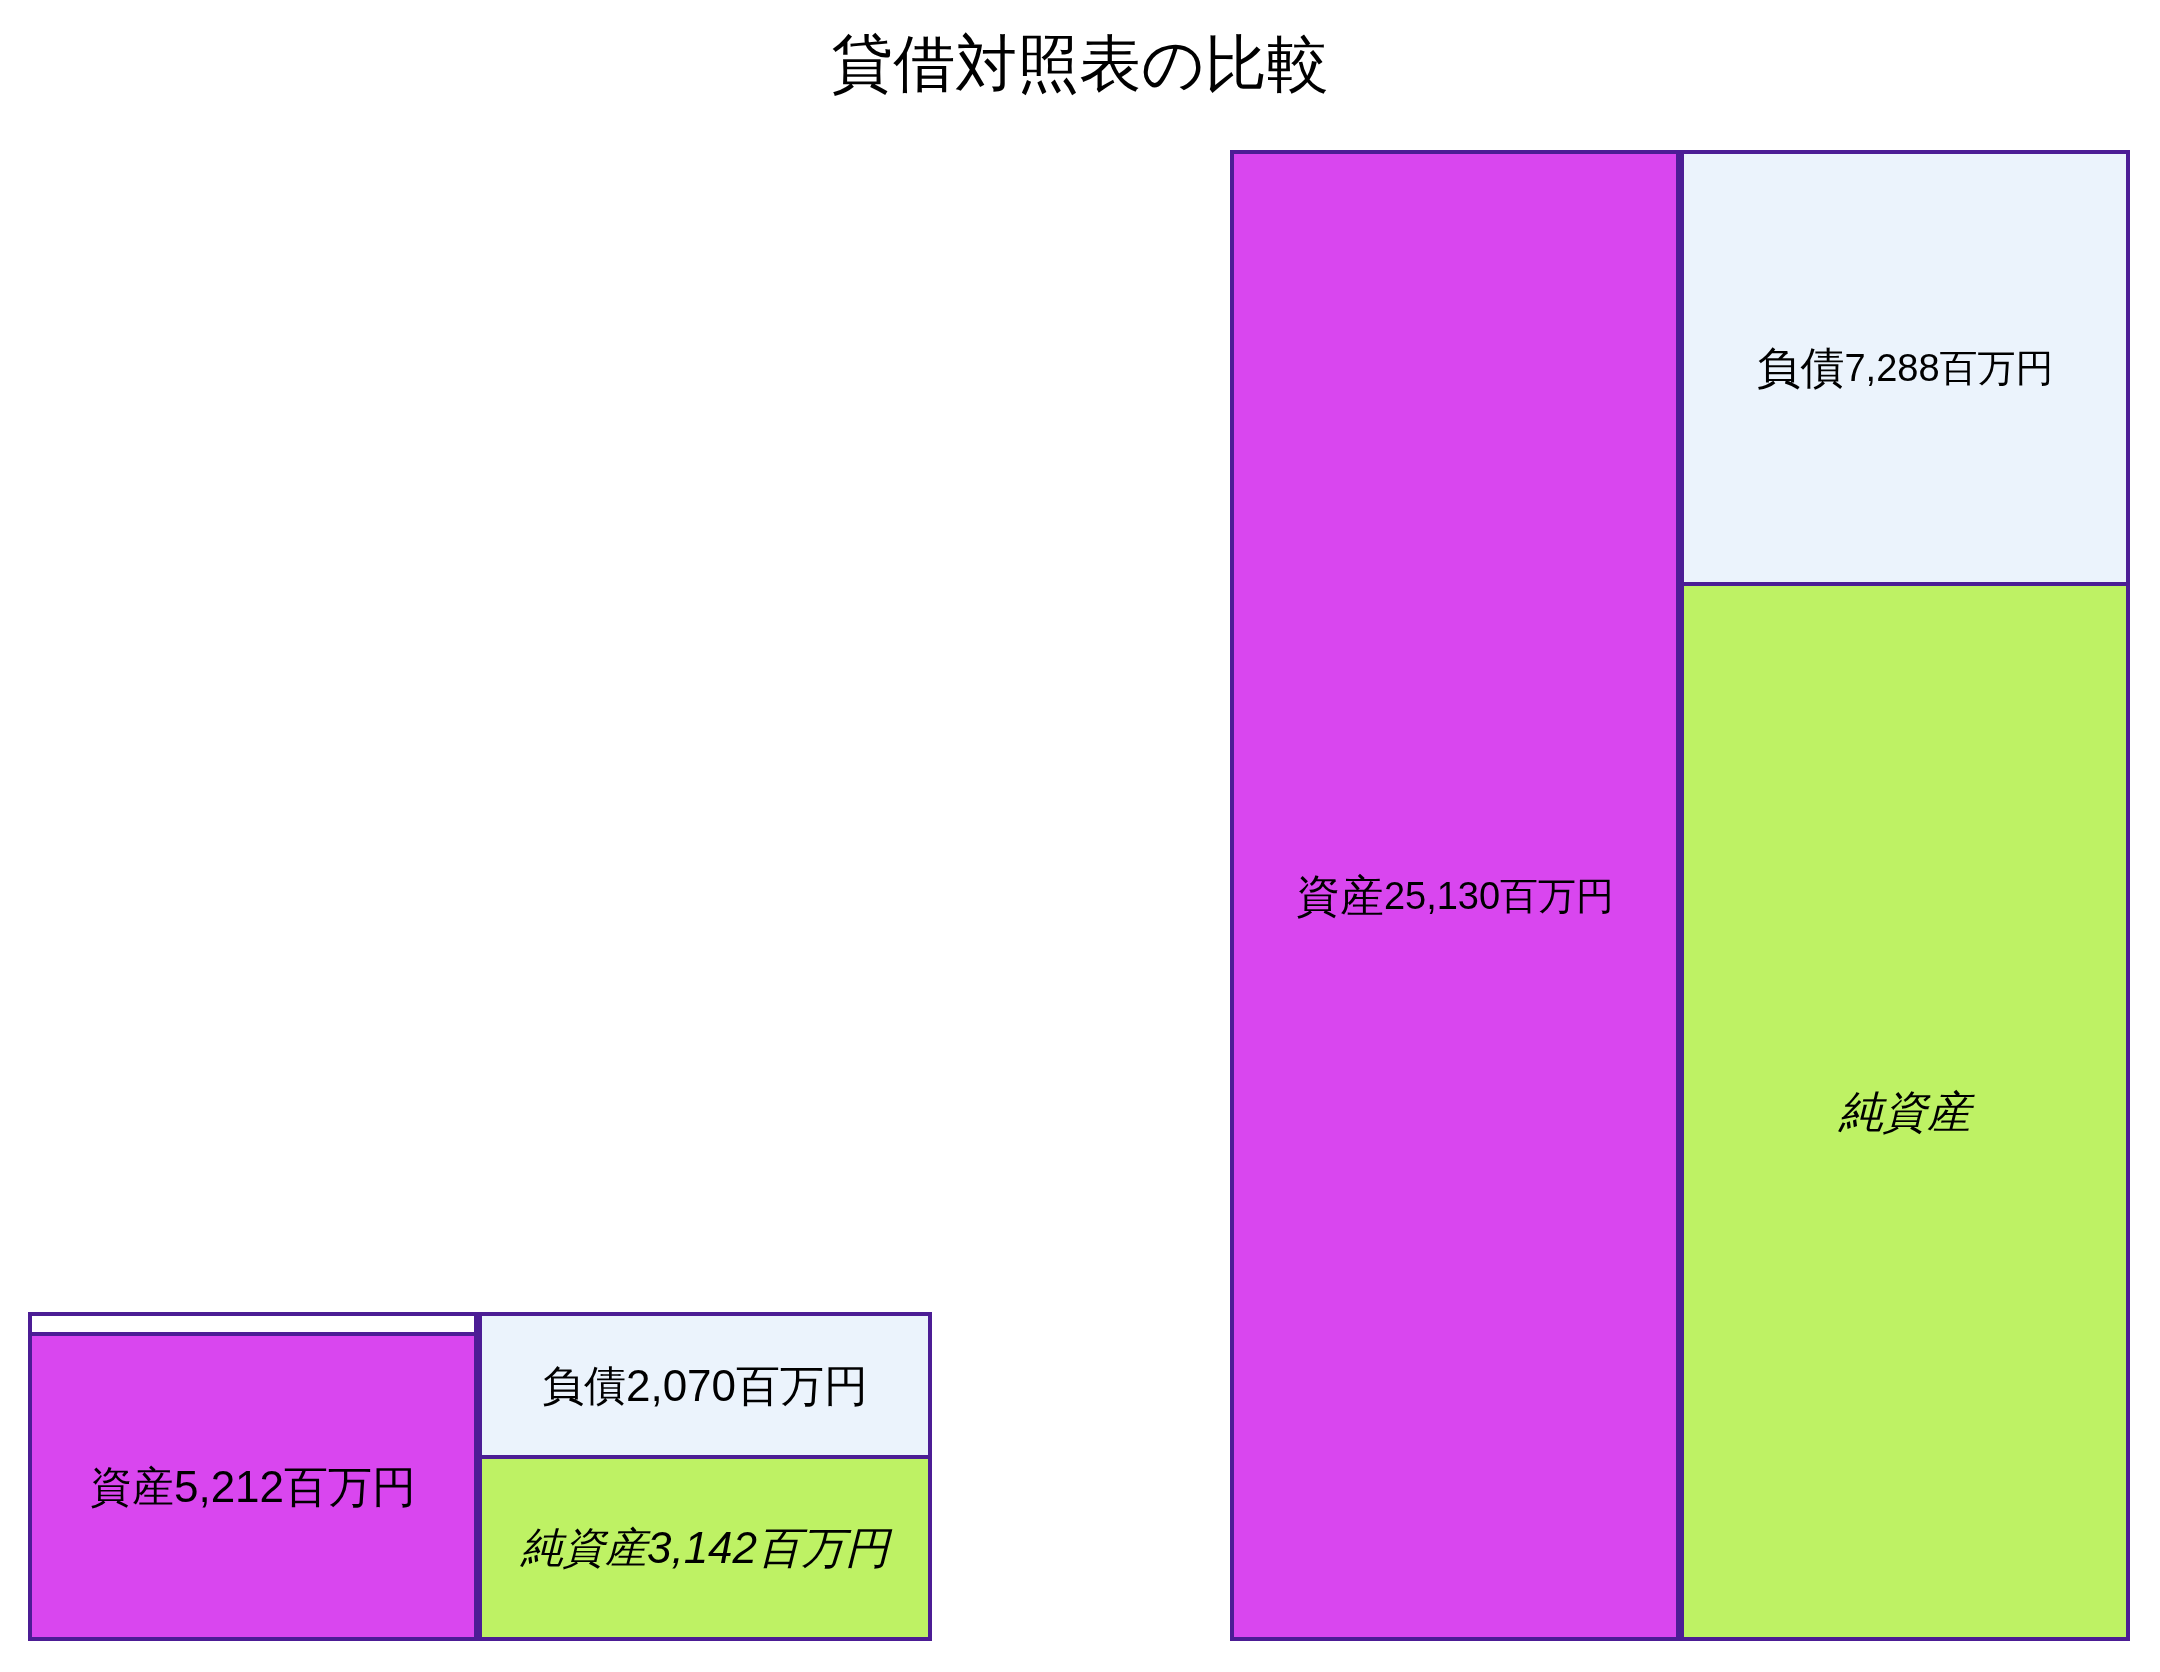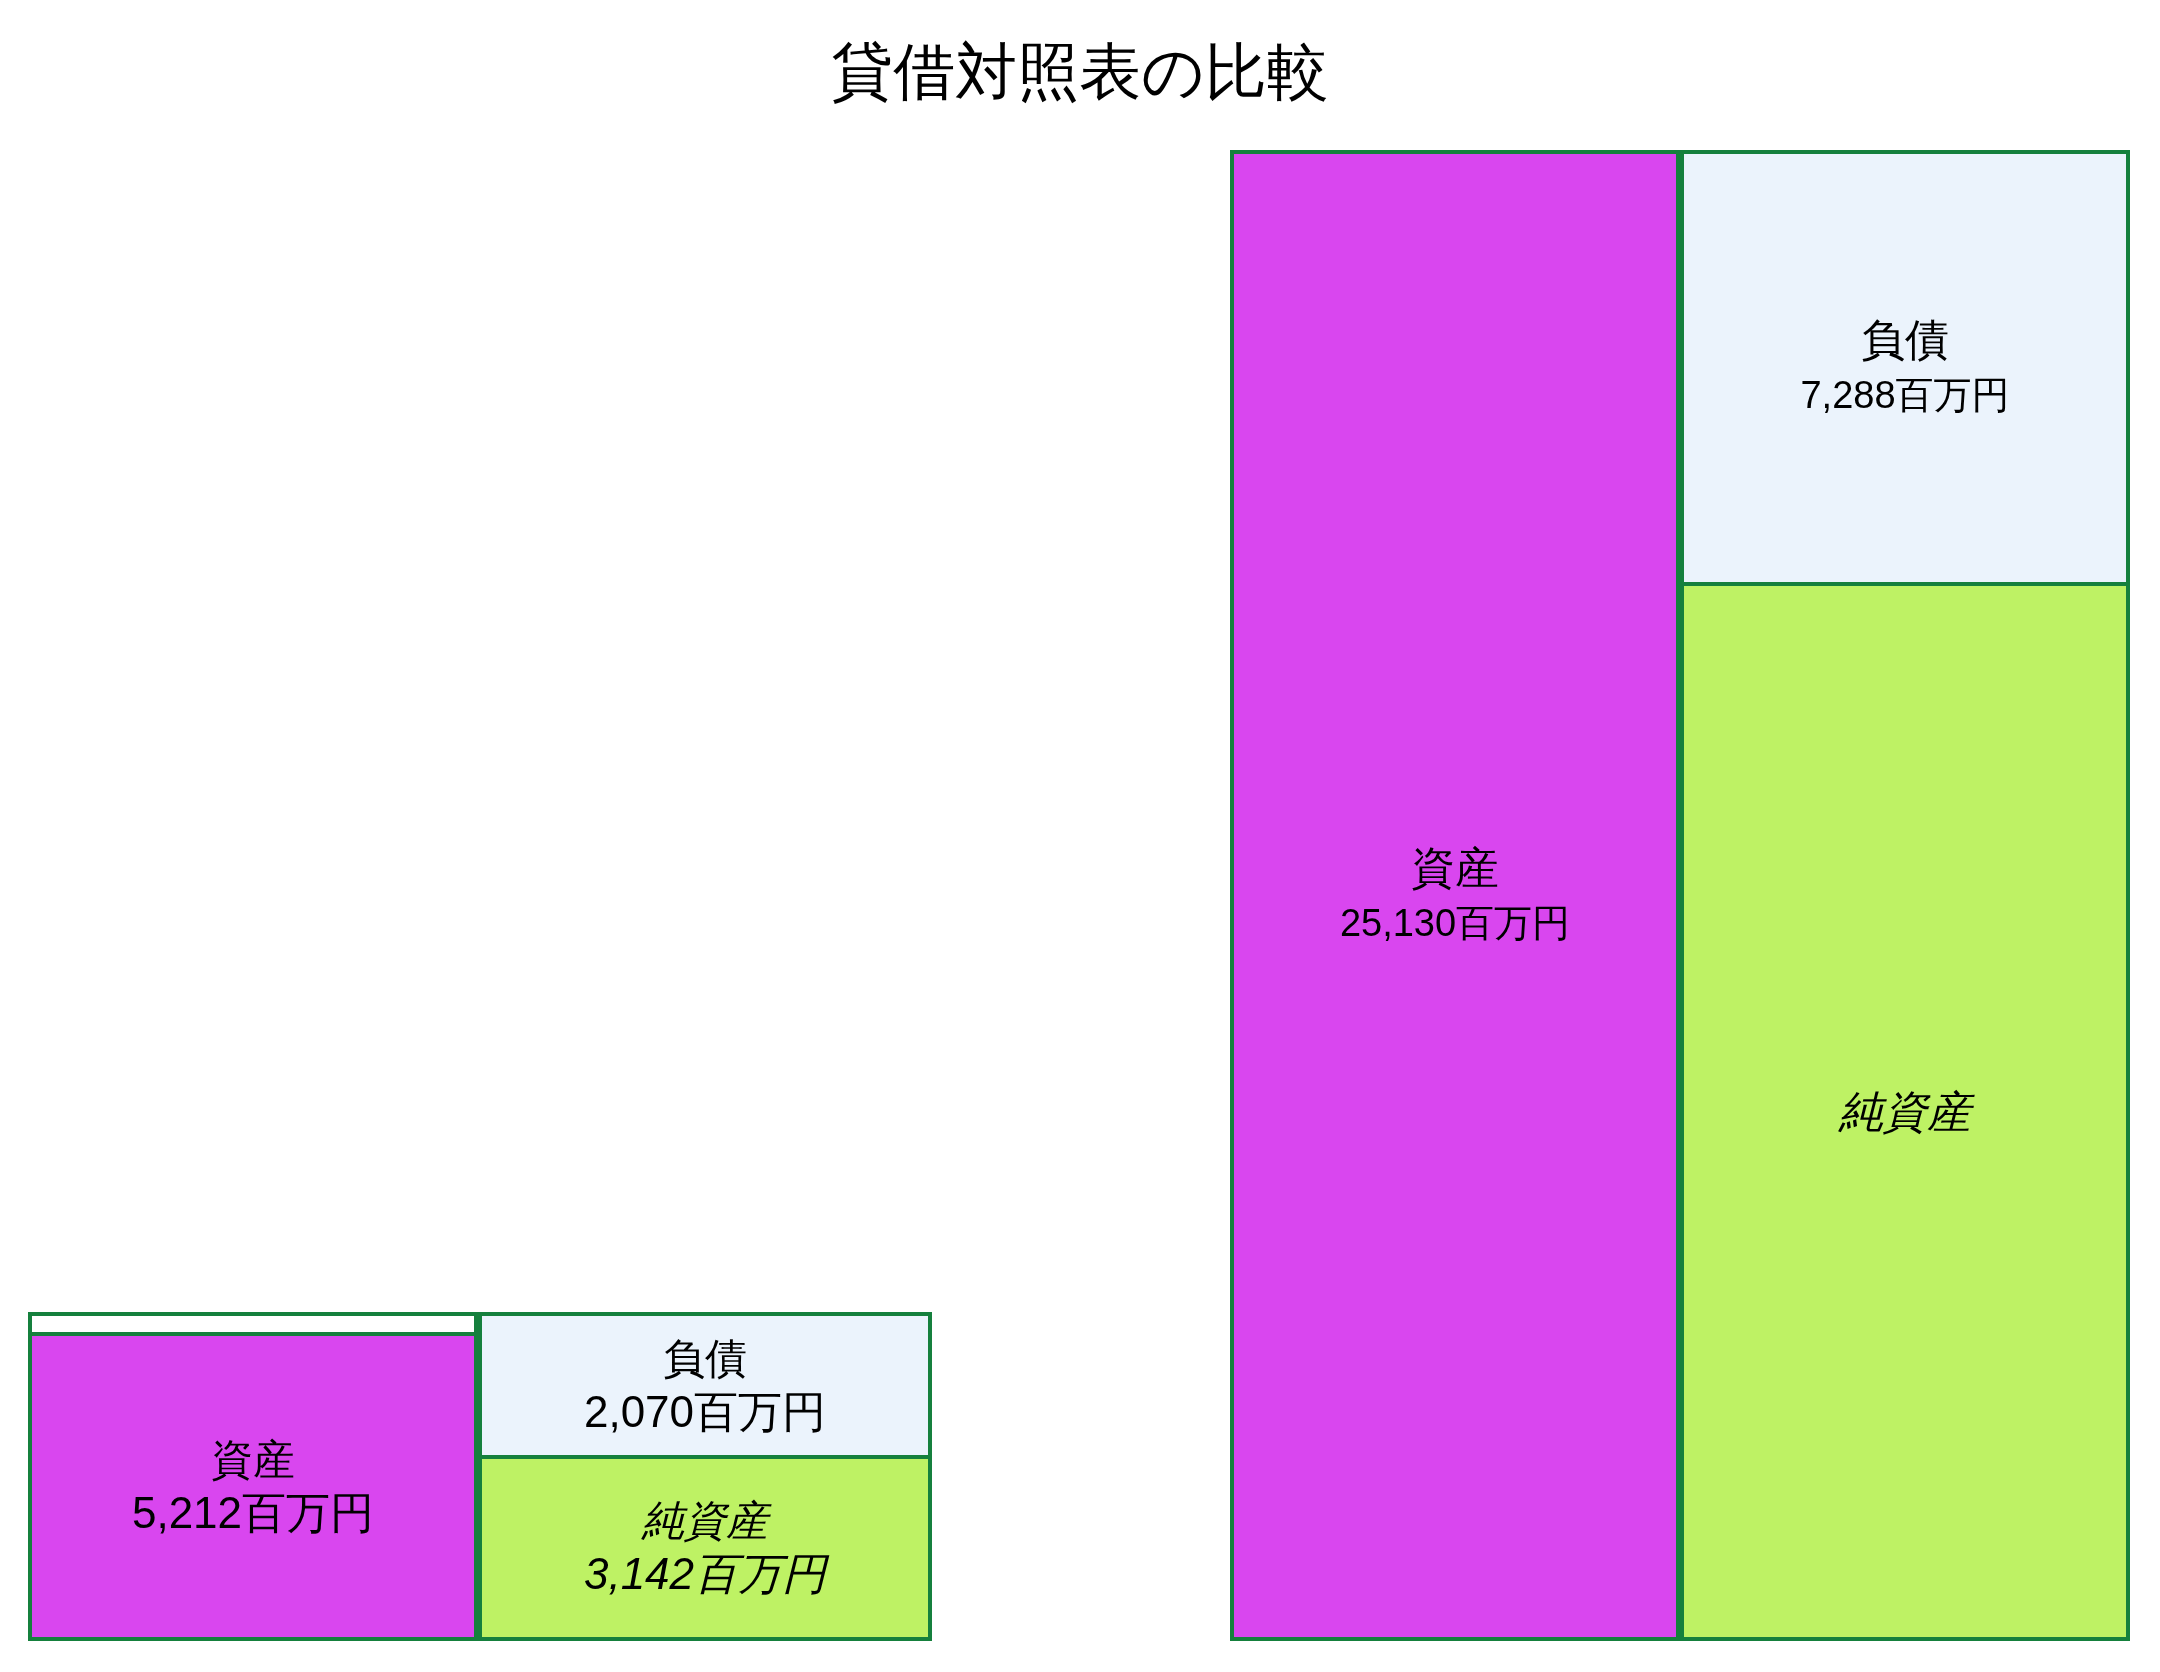--- a/index.html
+++ b/index.html
@@ -21,42 +21,42 @@
     left: 0;
     top: 0;
     width: 2160px;
     height: 1672px;
   }
 
   
   .chart-title {
     position: absolute;
     left: 0;
-    top: 36px;
+    top: 28px;
     width: 2160px;
     text-align: center;
     font-size: 62px;
     line-height: 72px;
     font-weight: 400;
     letter-spacing: 0px;
     white-space: nowrap;
   }
 
   
   .bs-group {
     position: absolute;
     box-sizing: border-box;
   }
 
   .bs-block {
     position: absolute;
     box-sizing: border-box;
-    border: 4px solid #15803d;
+    border: 4px solid #4c1d95;
     display: flex;
-    flex-direction: column;
+    flex-direction: row;
     align-items: center;
     justify-content: center;
     text-align: left;
     overflow: hidden;
   }
 
   .bs-block .blk-name,
   .bs-block .blk-value {
     display: block;
     white-space: nowrap;

